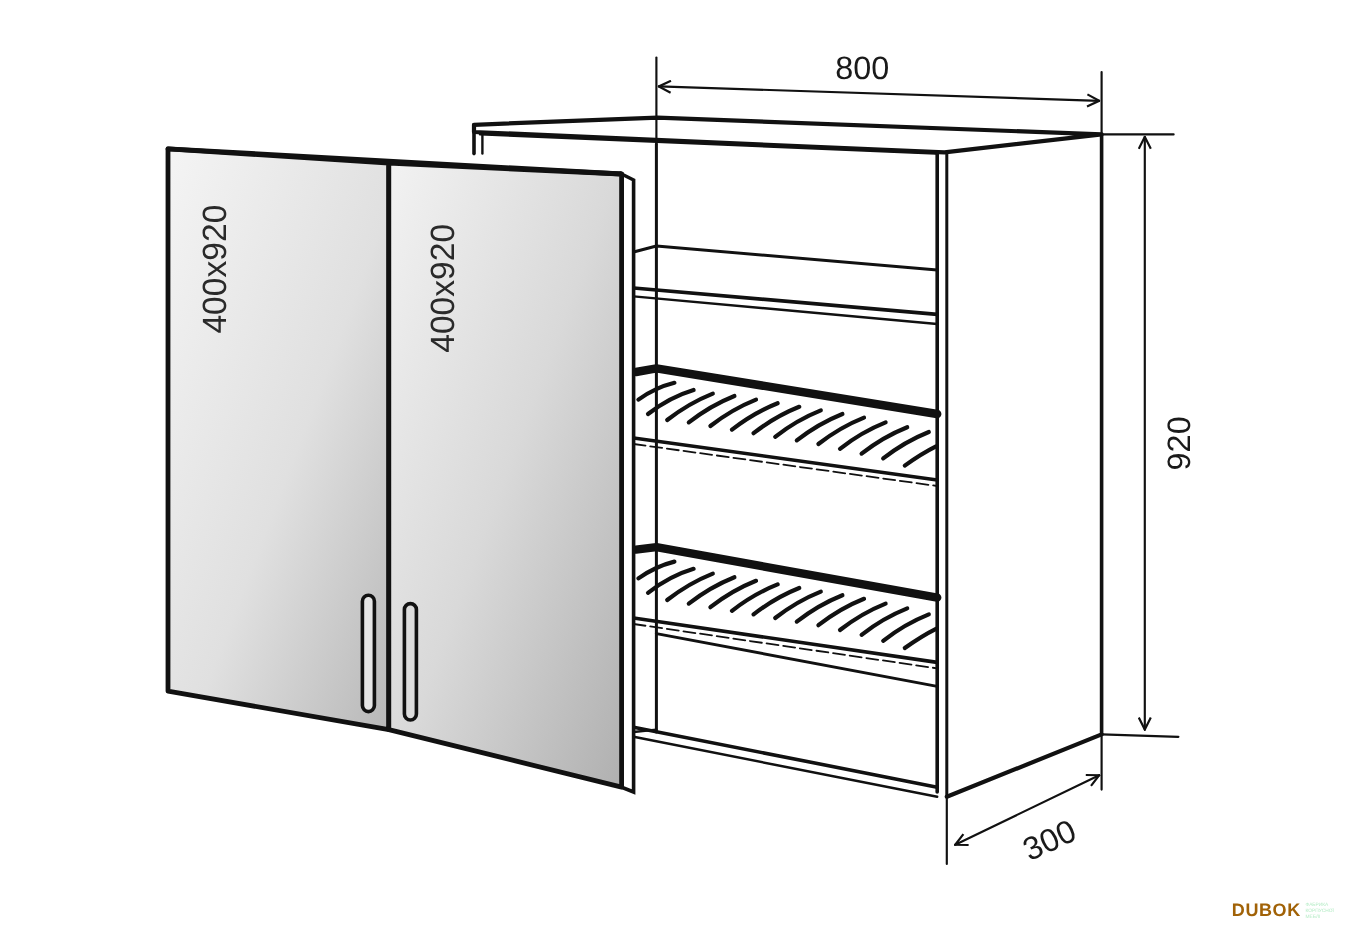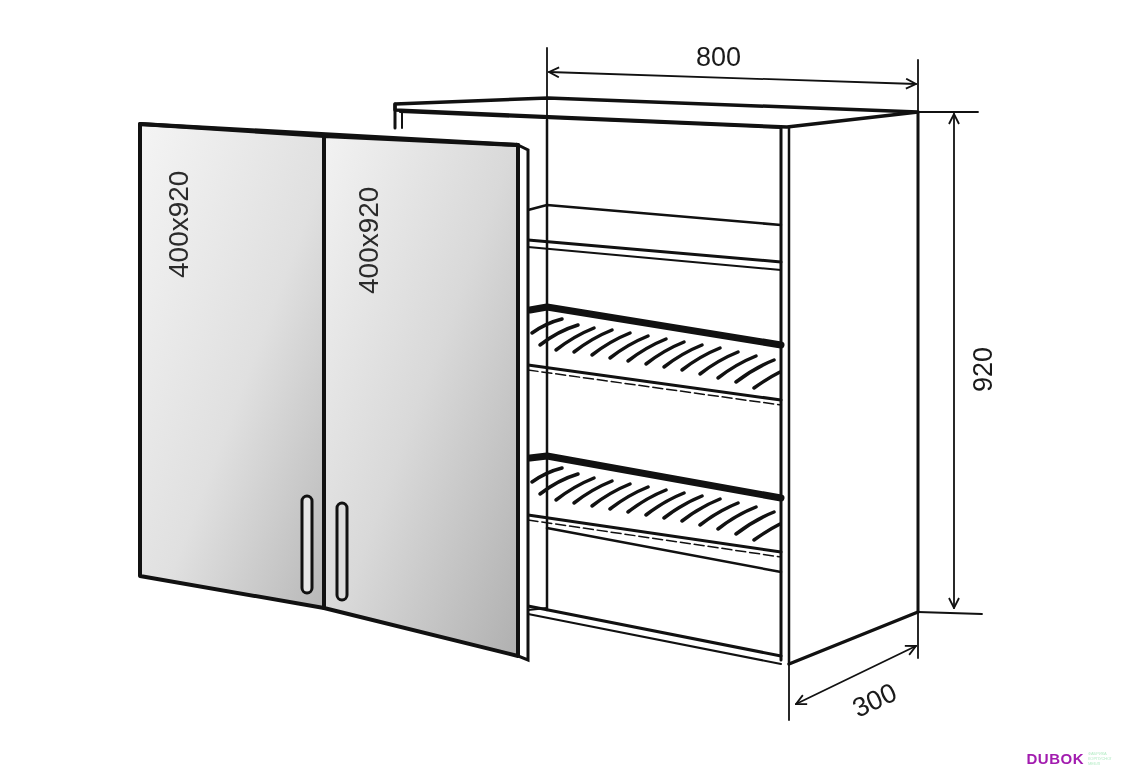--- a/index.html
+++ b/index.html
@@ -4,21 +4,21 @@
   <style>
     html, body { margin: 0; padding: 0; background: #ffffff; }
     body { width: 1130px; height: 773px; position: relative; overflow: hidden;
            font-family: "Liberation Sans", sans-serif; }
     #canvas { position: absolute; left: 0; top: 0; width: 1130px; height: 773px; }
     .dim-text { font-family: "Liberation Sans", sans-serif; font-size: 27px; fill: #1a1a1a; }
     .door-text { font-family: "Liberation Sans", sans-serif; font-size: 28px; fill: #2a2a2a; }
     .ln { stroke: #111; fill: none; stroke-linecap: round; stroke-linejoin: round; }
     .watermark { position: absolute; right: 14px; bottom: 6px; display: flex; align-items: center; gap: 4px; }
     .wm-logo { font-family: "Liberation Sans", sans-serif; font-weight: bold; font-size: 15px;
-               color: #a21caf; letter-spacing: 0.5px; }
+               color: #a16207; letter-spacing: 0.5px; }
     .wm-tag { font-family: "Liberation Sans", sans-serif; font-size: 4px; color: #b5ecc6; line-height: 5px; width: 28px; }
   </style>
 </head>
 <body>
 
 <svg id="canvas" viewBox="0 0 1130 773" xmlns="http://www.w3.org/2000/svg">
   <defs>
     <linearGradient id="doorGrad" x1="0" y1="0" x2="1" y2="1">
       <stop offset="0" stop-color="#f4f4f4"></stop>
       <stop offset="0.55" stop-color="#e0e0e0"></stop>

